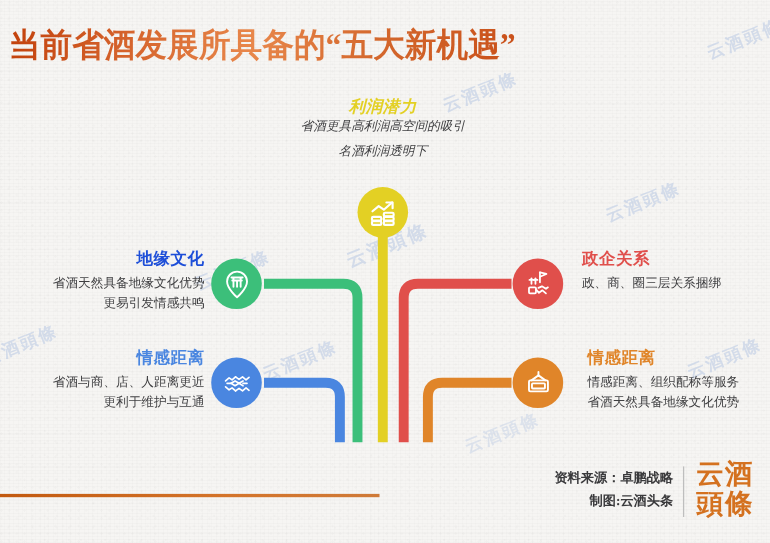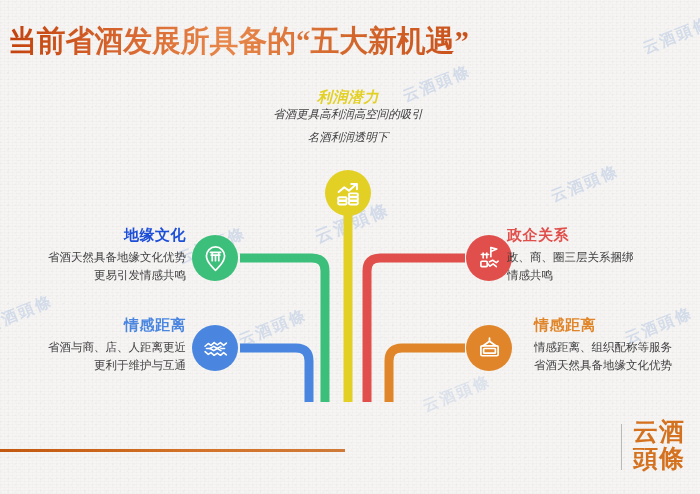--- a/index.html
+++ b/index.html
@@ -251,24 +251,23 @@
           <path d="M13,10 L13,15.5"></path>
           <path d="M11.4,11.6 L15,11.6"></path>
           <rect x="6.5" y="19" width="7" height="6" rx="1"></rect>
           <path d="M16,19.5 L19.5,18 L23.5,20.5 L25.5,19"></path>
           <path d="M13.5,21 L16.5,24.5 L20,22 L23.5,25"></path>
         </g>
       </svg>
     </span>
   </div>
 
-  <div class="blk ta-l" style="left:507px; top:226px; width:166px;">
+  <div class="blk ta-l" style="left:529px; top:226px; width:166px;">
     <div class="hd" style="color:#e04f4b;">政企关系</div>
     <div class="bd">政、商、圈三层关系捆绑</div>
-    <div class="bd" style="margin-top:0;">情感共鸣</div>
   </div>
 
   <div class="node" style="left:466px; top:325px; background:#e08529;">
     <span>
       <svg width="29" height="29" viewBox="0 0 32 32">
         <g fill="none" stroke="#ffffff" stroke-width="1.9" stroke-linecap="round" stroke-linejoin="round">
           <path d="M16,4.5 L16,8"></path>
           <path d="M9,13 L16,8 L23,13"></path>
           <rect x="6.5" y="13" width="19" height="11" rx="1.4"></rect>
           <rect x="9.5" y="16" width="13" height="5.2" rx="0.8"></rect>
@@ -278,20 +277,24 @@
   </div>
 
   <div class="blk ta-l" style="left:534px; top:316px; width:166px;">
     <div class="hd" style="color:#e08529;">情感距离</div>
     <div class="bd">情感距离、组织配称等服务</div>
     <div class="bd" style="margin-top:0;">省酒天然具备地缘文化优势</div>
   </div>
 
   <div id="rule"></div>
 
+  <div id="src">
+    <div>资料来源：卓鹏战略</div>
+    <div>制图:云酒头条</div>
+  </div>
 
   <div id="srcdiv"></div>
 
   <div id="logo">
     <div>云酒</div>
     <div>頭條</div>
   </div>
 
 </div>
 

